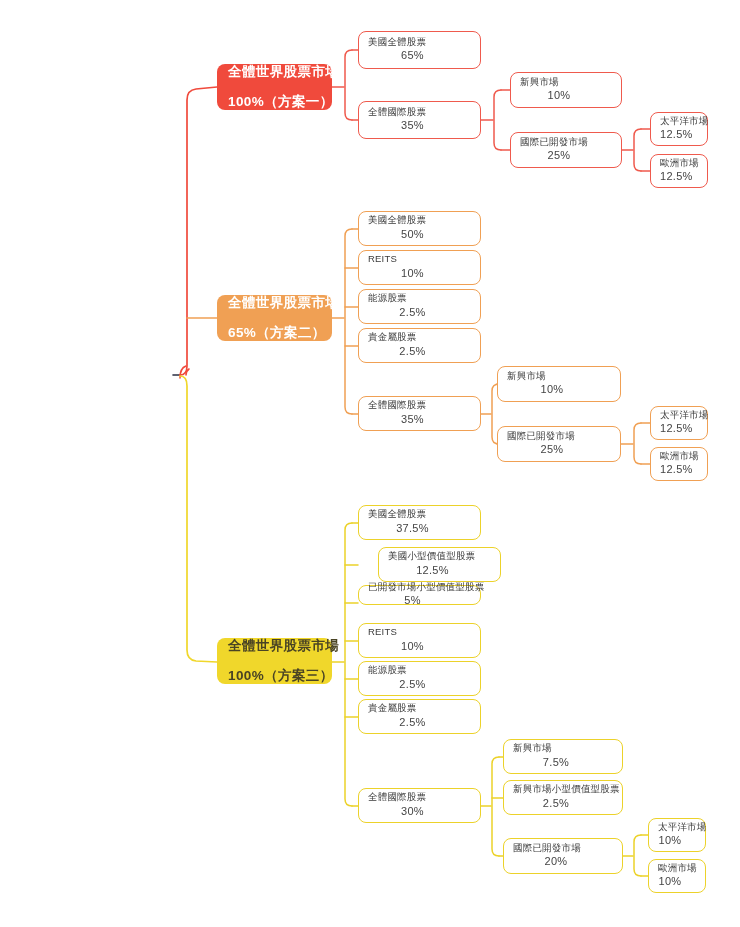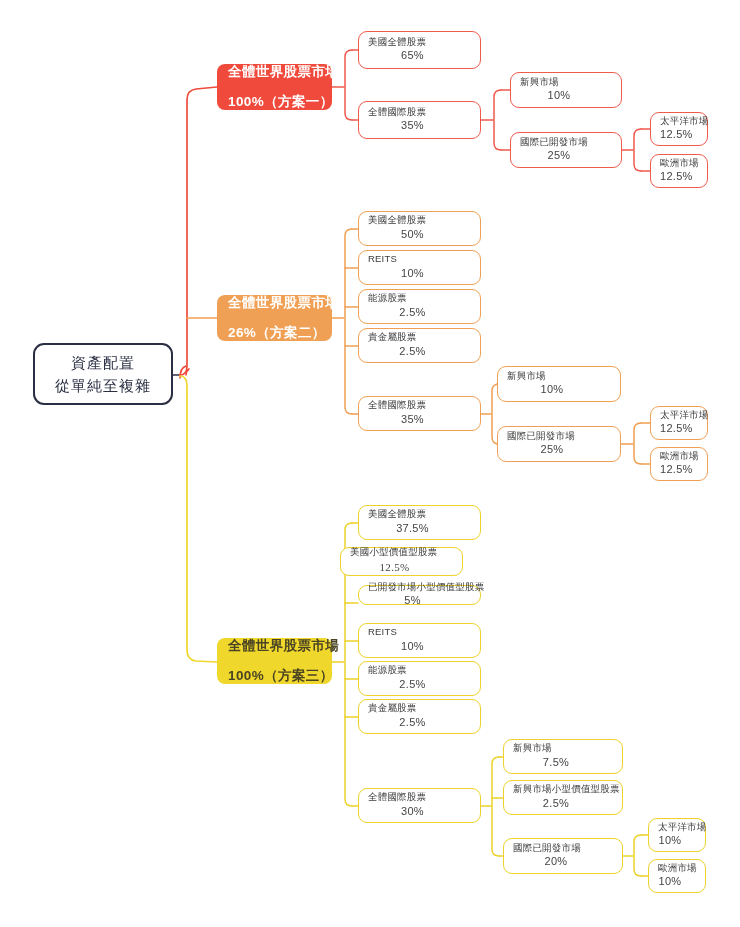--- a/index.html
+++ b/index.html
@@ -77,20 +77,21 @@
 
   
   .card {
     padding: 6px 23px 7px 9px;
     border-width: 1px;
     border-style: solid;
     font-size: 9.5px;
     line-height: 1.45;
     color: #3a3a3a;
     letter-spacing: .2px;
+    border-radius: 8px;
   }
   .card .line2 {
     font-size: 11px;
     color: #444;
     letter-spacing: .3px;
   }
   .card.c1 { border-color: #ef5a4d; }
   .card.c2 { border-color: #f0a054; }
   .card.c3 { border-color: #ecd22a; }
 
@@ -162,24 +163,20 @@
       <path d="M 499 757 Q 492 757 492 764 L 492 849 Q 492 856 499 856" fill="none" stroke="#ecd22a" stroke-width="1.5" stroke-linecap="round" stroke-linejoin="round"></path>
       <path d="M 499 757 L 503 757" fill="none" stroke="#ecd22a" stroke-width="1.5" stroke-linecap="round" stroke-linejoin="round"></path>
       <path d="M 492 798 L 503 798" fill="none" stroke="#ecd22a" stroke-width="1.5" stroke-linecap="round" stroke-linejoin="round"></path>
       <path d="M 499 856 L 503 856" fill="none" stroke="#ecd22a" stroke-width="1.5" stroke-linecap="round" stroke-linejoin="round"></path>
       <path d="M 623 856 L 633 856" fill="none" stroke="#ecd22a" stroke-width="1.5" stroke-linecap="round" stroke-linejoin="round"></path>
       <path d="M 641 835 Q 634 835 634 842 L 634 869 Q 634 876 641 876" fill="none" stroke="#ecd22a" stroke-width="1.5" stroke-linecap="round" stroke-linejoin="round"></path>
       <path d="M 641 835 L 648 835" fill="none" stroke="#ecd22a" stroke-width="1.5" stroke-linecap="round" stroke-linejoin="round"></path>
       <path d="M 641 876 L 648 876" fill="none" stroke="#ecd22a" stroke-width="1.5" stroke-linecap="round" stroke-linejoin="round"></path>
     </svg>
 
-  <div class="node root" style="left:33px; top:343px; width:140px; height:62px;">
-    <span class="line1">資產配置</span>
-    <span class="line2">從單純至複雜</span>
-  </div>
 
   <div class="node scheme s1" style="left:217px; top:64px; width:115px; height:46px;">
     <span class="line1">全體世界股票市場</span>
     <span class="line2">100%（方案一）</span>
   </div>
 
   <div class="node card c1" style="left:358px; top:31px; width:123px; height:38px;">
     <span class="line1">美國全體股票</span>
     <span class="line2">65%</span>
   </div>
@@ -204,21 +201,21 @@
     <span class="line2">12.5%</span>
   </div>
 
   <div class="node card c1" style="left:650px; top:154px; width:58px; height:34px;">
     <span class="line1">歐洲市場</span>
     <span class="line2">12.5%</span>
   </div>
 
   <div class="node scheme s2" style="left:217px; top:295px; width:115px; height:46px;">
     <span class="line1">全體世界股票市場</span>
-    <span class="line2">26%（方案二）</span>
+    <span class="line2">65%（方案二）</span>
   </div>
 
   <div class="node card c2" style="left:358px; top:211px; width:123px; height:35px;">
     <span class="line1">美國全體股票</span>
     <span class="line2">50%</span>
   </div>
   <div class="node card c2" style="left:358px; top:250px; width:123px; height:35px;">
     <span class="line1">REITS</span>
     <span class="line2">10%</span>
   </div>
@@ -254,21 +251,21 @@
 
   <div class="node scheme s3" style="left:217px; top:638px; width:115px; height:46px;">
     <span class="line1">全體世界股票市場</span>
     <span class="line2">100%（方案三）</span>
   </div>
 
   <div class="node card c3" style="left:358px; top:505px; width:123px; height:35px;">
     <span class="line1">美國全體股票</span>
     <span class="line2">37.5%</span>
   </div>
-  <div class="node card c3" style="left:340px; top:547px; width:123px; height:29px;font-family:Liberation Serif, serif;">
+  <div class="node card c3" style="left:378px; top:547px; width:123px; height:35px;">
     <span class="line1">美國小型價值型股票</span>
     <span class="line2">12.5%</span>
   </div>
   <div class="node card c3" style="left:358px; top:585px; width:123px; height:20px;">
     <span class="line1">已開發市場小型價值型股票</span>
     <span class="line2">5%</span>
   </div>
   <div class="node card c3" style="left:358px; top:623px; width:123px; height:35px;">
     <span class="line1">REITS</span>
     <span class="line2">10%</span>

